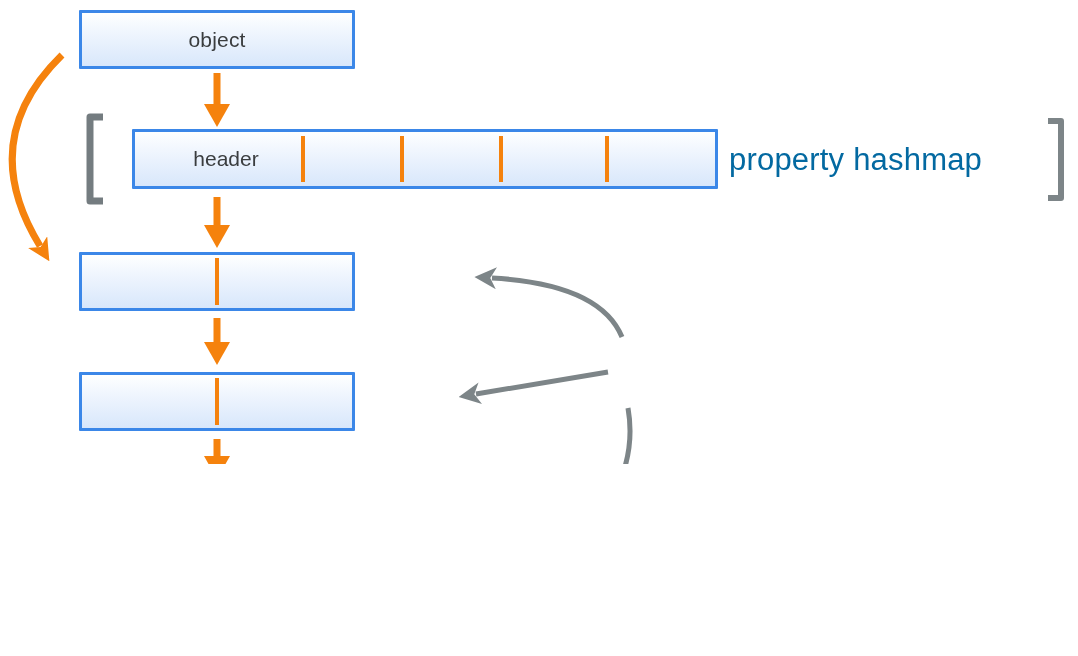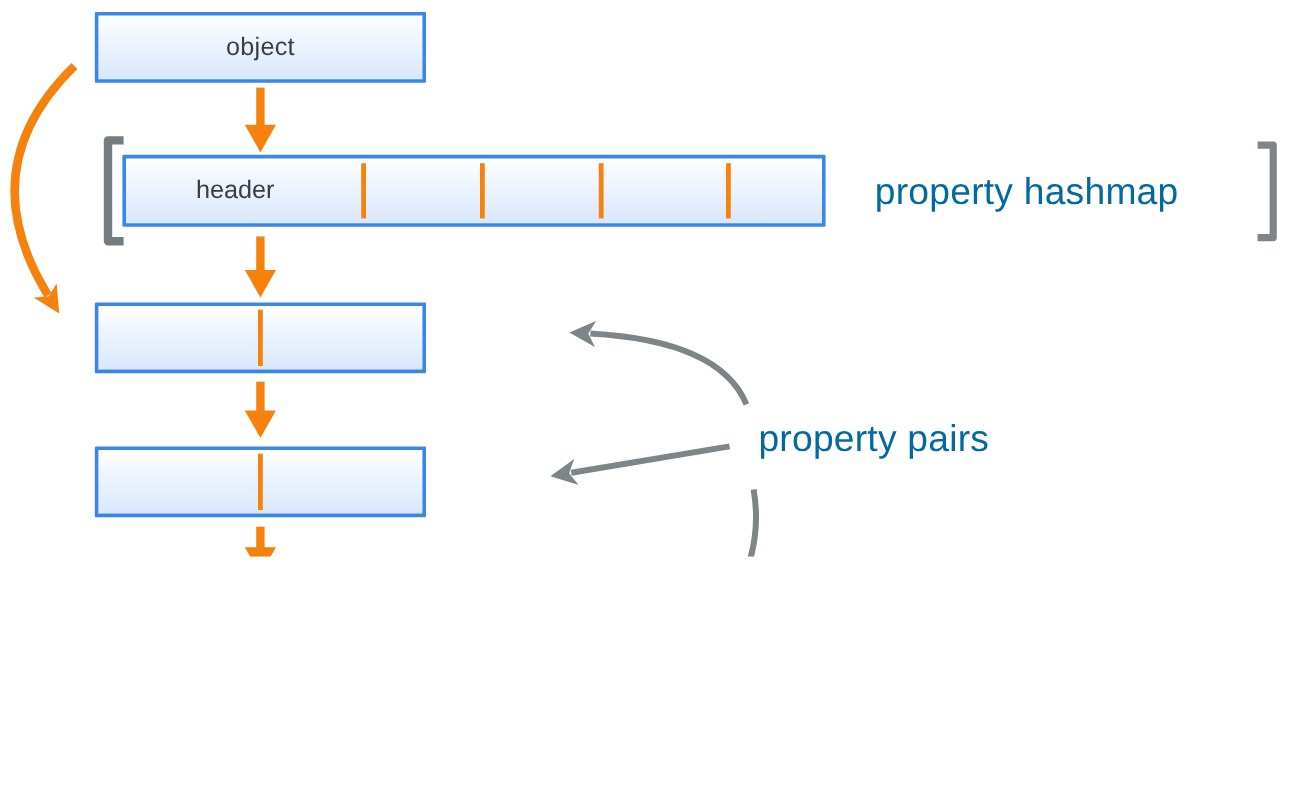--- a/index.html
+++ b/index.html
@@ -13,21 +13,21 @@
   }
   .box{
     position:absolute;
     box-sizing:border-box;
     border:3px solid #3B87E8;
     border-radius:1px;
     background:linear-gradient(180deg,#FEFFFF 0%,#F2F7FE 30%,#D8E7FB 100%);
     display:flex;align-items:center;justify-content:center;
   }
   .box-object{left:79px;top:10px;width:276px;height:59px;}
-  .box-header{left:102px;top:129px;width:586px;height:60px;justify-content:flex-start;}
+  .box-header{left:132px;top:129px;width:586px;height:60px;justify-content:flex-start;}
   .box-pair1{left:79px;top:252px;width:276px;height:59px;}
   .box-pair2{left:79px;top:372px;width:276px;height:59px;}
   .box-pair3{left:79px;top:589px;width:276px;height:58px;}
   .box-label{
     color:#3A3D3F;font-size:21px;line-height:1;letter-spacing:0.2px;
   }
   .header-label-cell{
     width:182px;text-align:center;color:#3A3D3F;font-size:21px;
   }
   .big-label{
@@ -52,21 +52,20 @@
 
   <div class="box box-header">
     <span class="header-label-cell">header</span>
   </div>
 
   <div class="box box-pair1"></div>
   <div class="box box-pair2"></div>
   <div class="box box-pair3"></div>
 
   <div class="big-label label-hashmap">property hashmap</div>
-  <div class="big-label label-pairs">property pairs</div>
 
   <svg class="overlay" viewBox="0 0 1078 656" xmlns="http://www.w3.org/2000/svg">
     <defs>
       <marker id="orangeHead" viewBox="0 0 10 10" refX="2" refY="5" markerWidth="3.2" markerHeight="3.2" orient="auto">
         <path d="M0,0 L10,5 L0,10 L2.5,5 Z" fill="#F5820D"></path>
       </marker>
       <marker id="grayHead" viewBox="0 0 10 10" refX="2" refY="5" markerWidth="4.4" markerHeight="4.4" orient="auto">
         <path d="M0,0 L10,5 L0,10 L2.8,5 Z" fill="#7D8588"></path>
       </marker>
     </defs>

